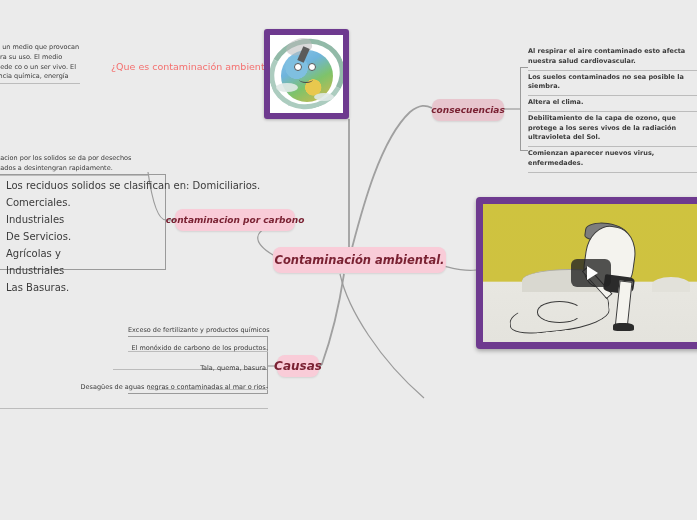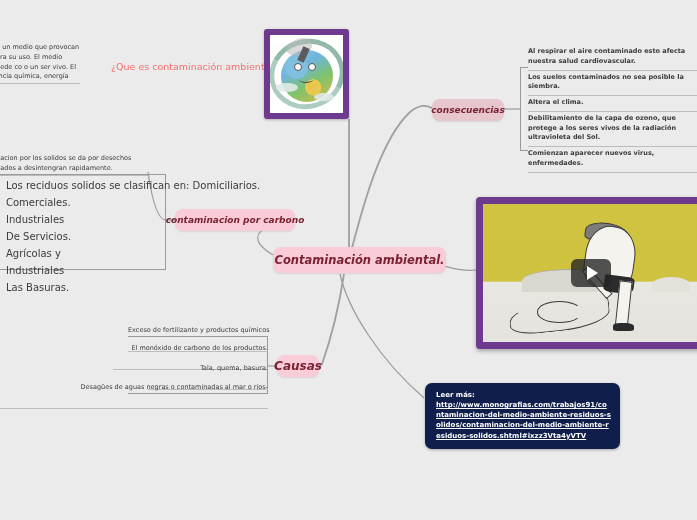--- a/index.html
+++ b/index.html
@@ -568,18 +568,14 @@
       <div class="vid-leg"></div>
       <div class="vid-shoe"></div>
       <div class="vid-snake"></div>
       <div class="vid-snake2"></div>
       <div id="play-button">
         <div class="tri"></div>
       </div>
     </div>
   </div>
 
-  <div id="link-box">
-    <div class="lead">Leer más:</div>
-    <span class="url">http://www.monografias.com/trabajos91/contaminacion-del-medio-ambiente-residuos-solidos/contaminacion-del-medio-ambiente-residuos-solidos.shtml#ixzz3Vta4yVTV</span>
-  </div>
 
 </div>
 
 </body></html>

